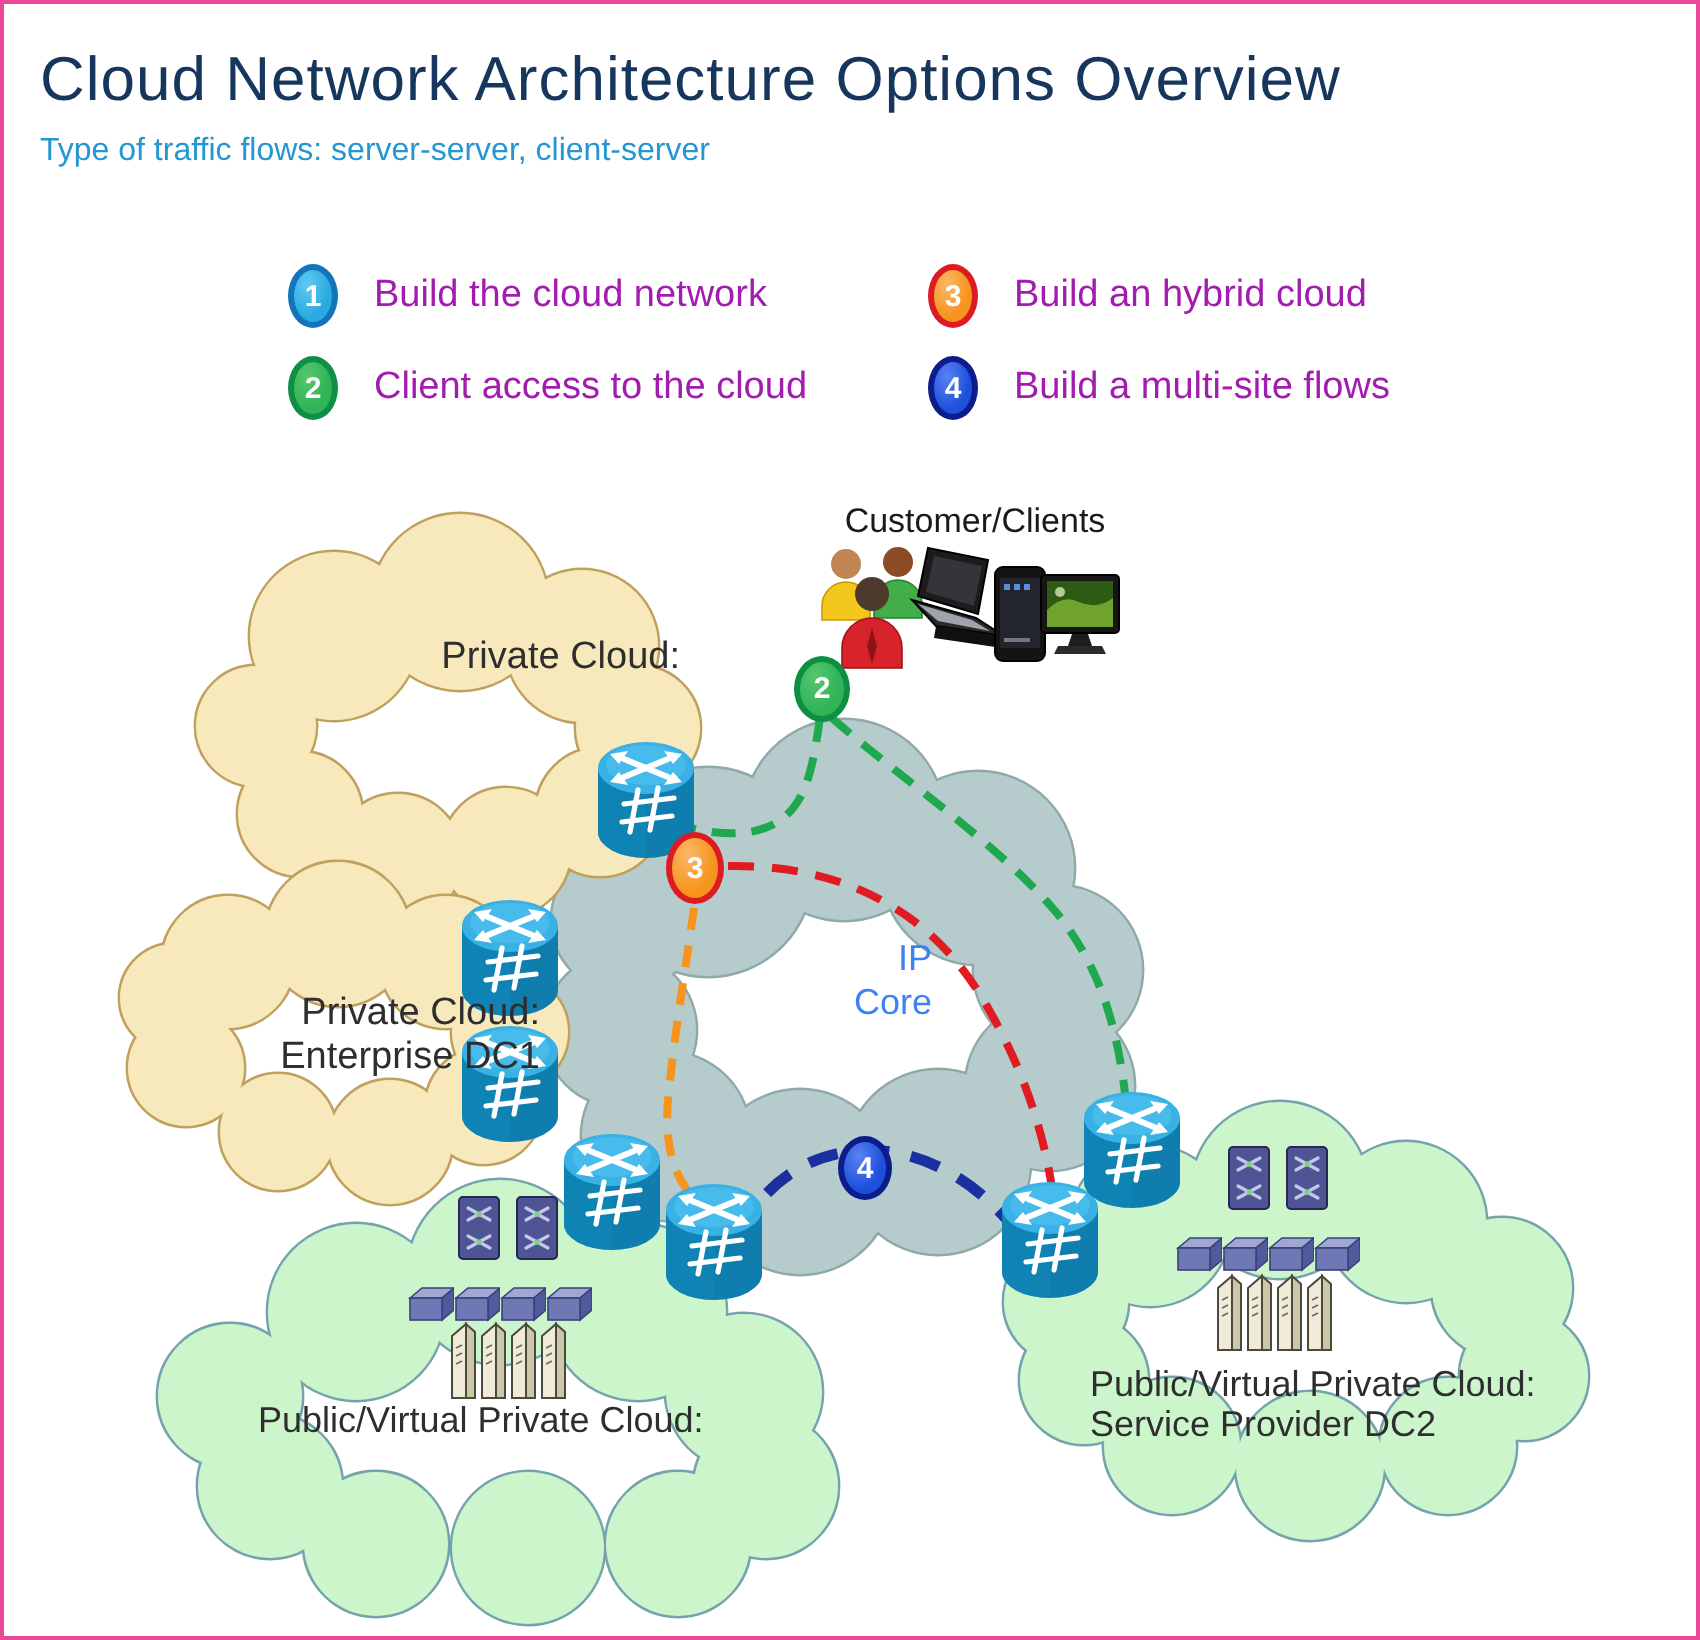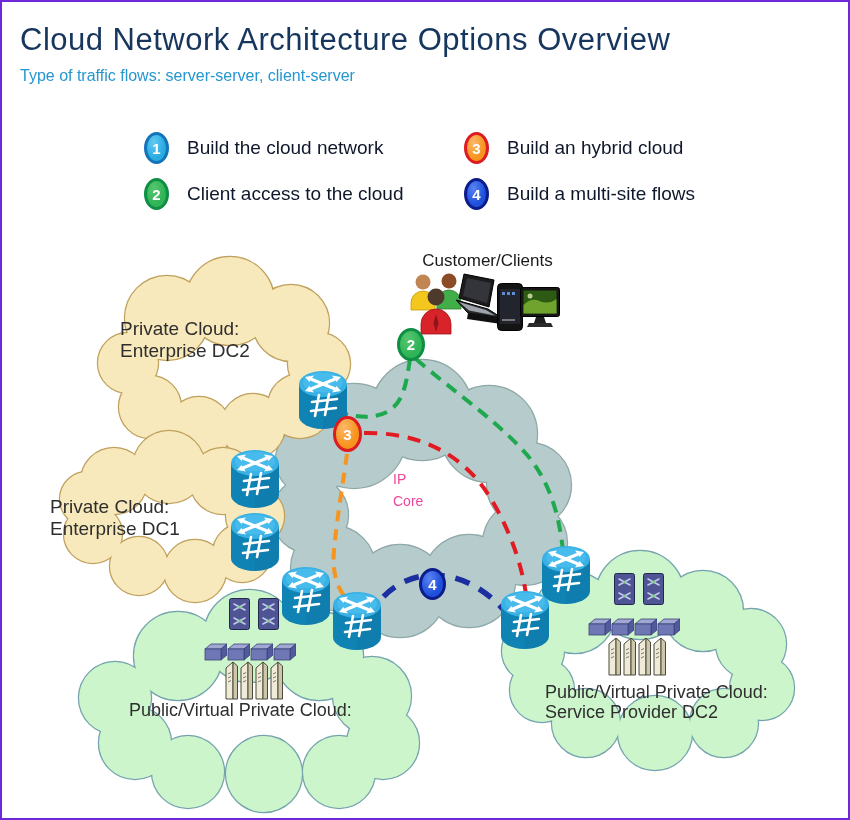--- a/index.html
+++ b/index.html
@@ -1,31 +1,31 @@
 <!DOCTYPE html>
 <html><head>
 <meta charset="utf-8">
 <style>
   html,body{margin:0;padding:0;background:#fff;}
   .page{
     position:relative; width:850px; height:820px; box-sizing:border-box;
-    border:2px solid #6d28d9; background:#fff; overflow:hidden;
+    border:2px solid #ec4899; background:#fff; overflow:hidden;
     font-family:"Liberation Sans", sans-serif;
   }
   .title{
     position:absolute; left:18px; top:20px; font-size:31px; font-weight:400;
     color:#16365D; letter-spacing:0.5px;
   }
   .subtitle{
     position:absolute; left:18px; top:65px; font-size:16px; font-weight:400;
     color:#2596D1;
   }
   
   .legend-item{position:absolute; height:32px; display:flex; align-items:center; z-index:6;}
-  .legend-label{margin-left:18px; font-size:19px; color:#0f172a;}
+  .legend-label{margin-left:18px; font-size:19px; color:#a21caf;}
   .step-marker{
     display:flex; align-items:center; justify-content:center;
     color:#fff; font-weight:bold; font-size:15px; border-radius:50%;
     box-sizing:content-box;
   }
   .badge-size{width:19px; height:26px;}
   .m1{background:radial-gradient(ellipse at 35% 28%, #63C9F0 0%, #29ABE2 62%); border:3px solid #1474BA;}
   .m2{background:radial-gradient(ellipse at 35% 28%, #57C66E 0%, #2FB457 62%); border:3px solid #0E8F43;}
   .m3{background:radial-gradient(ellipse at 35% 28%, #FBB869 0%, #F7941D 62%); border:3px solid #DD1B22;}
   .m4{background:radial-gradient(ellipse at 35% 28%, #5A82F2 0%, #1E50DC 62%); border:3px solid #0D1C8B;}
@@ -37,21 +37,21 @@
   .cloud-stroke-tan{fill:#F8E9BC; stroke:#BFA05C; stroke-width:2.4;}
   .cloud-fill-tan{fill:#F8E9BC; stroke:none;}
   .cloud-stroke-green{fill:#CDF5CB; stroke:#74A3AE; stroke-width:2.4;}
   .cloud-fill-green{fill:#CDF5CB; stroke:none;}
   
   .icon{position:absolute; z-index:3;}
   .router{z-index:4;}
   
   .cloud-label{
     position:absolute; z-index:5; color:#2E2E2E; font-size:19px; line-height:22px;
-    text-align:left;
+    text-align:right;
   }
   .cloud-label span{display:block;}
   .sp-label{font-size:18px; line-height:20px; text-align:left;}
   .customers-label{
     position:absolute; z-index:5; color:#1A1A1A; font-size:17px; text-align:center;
   }
 </style>
 </head>
 <body>
 
@@ -340,27 +340,26 @@
       <use href="#sym-tablet"></use>
     </svg>
   <svg class="icon" style="left:518px; top:285px;" width="40" height="42" viewBox="0 0 40 42">
       <use href="#sym-monitor"></use>
     </svg>
 
   <div class="customers-label" style="left:398px; top:249px; width:175px;">Customer/Clients</div>
 
   <div class="cloud-label" style="left:118px; top:316px; width:220px;">
     <span>Private Cloud:</span>
-    <span>Enterprise DC2</span>
   </div>
   <div class="cloud-label" style="left:48px; top:494px; width:220px;">
     <span>Private Cloud:</span>
     <span>Enterprise DC1</span>
   </div>
-  <div class="cloud-label" style="left:391px; top:466px; width:100px; font-size:14px; color:#ec4899;">
+  <div class="cloud-label" style="left:364px; top:466px; width:100px; font-size:18px; color:#3b82f6;">
     <span>IP</span>
     <span>Core</span>
   </div>
   <div class="cloud-label sp-label" style="left:127px; top:698px; width:280px;">
     <span>Public/Virtual Private Cloud:</span>
   </div>
   <div class="cloud-label sp-label" style="left:543px; top:680px; width:280px;">
     <span>Public/Virtual Private Cloud:</span>
     <span>Service Provider DC2</span>
   </div>

